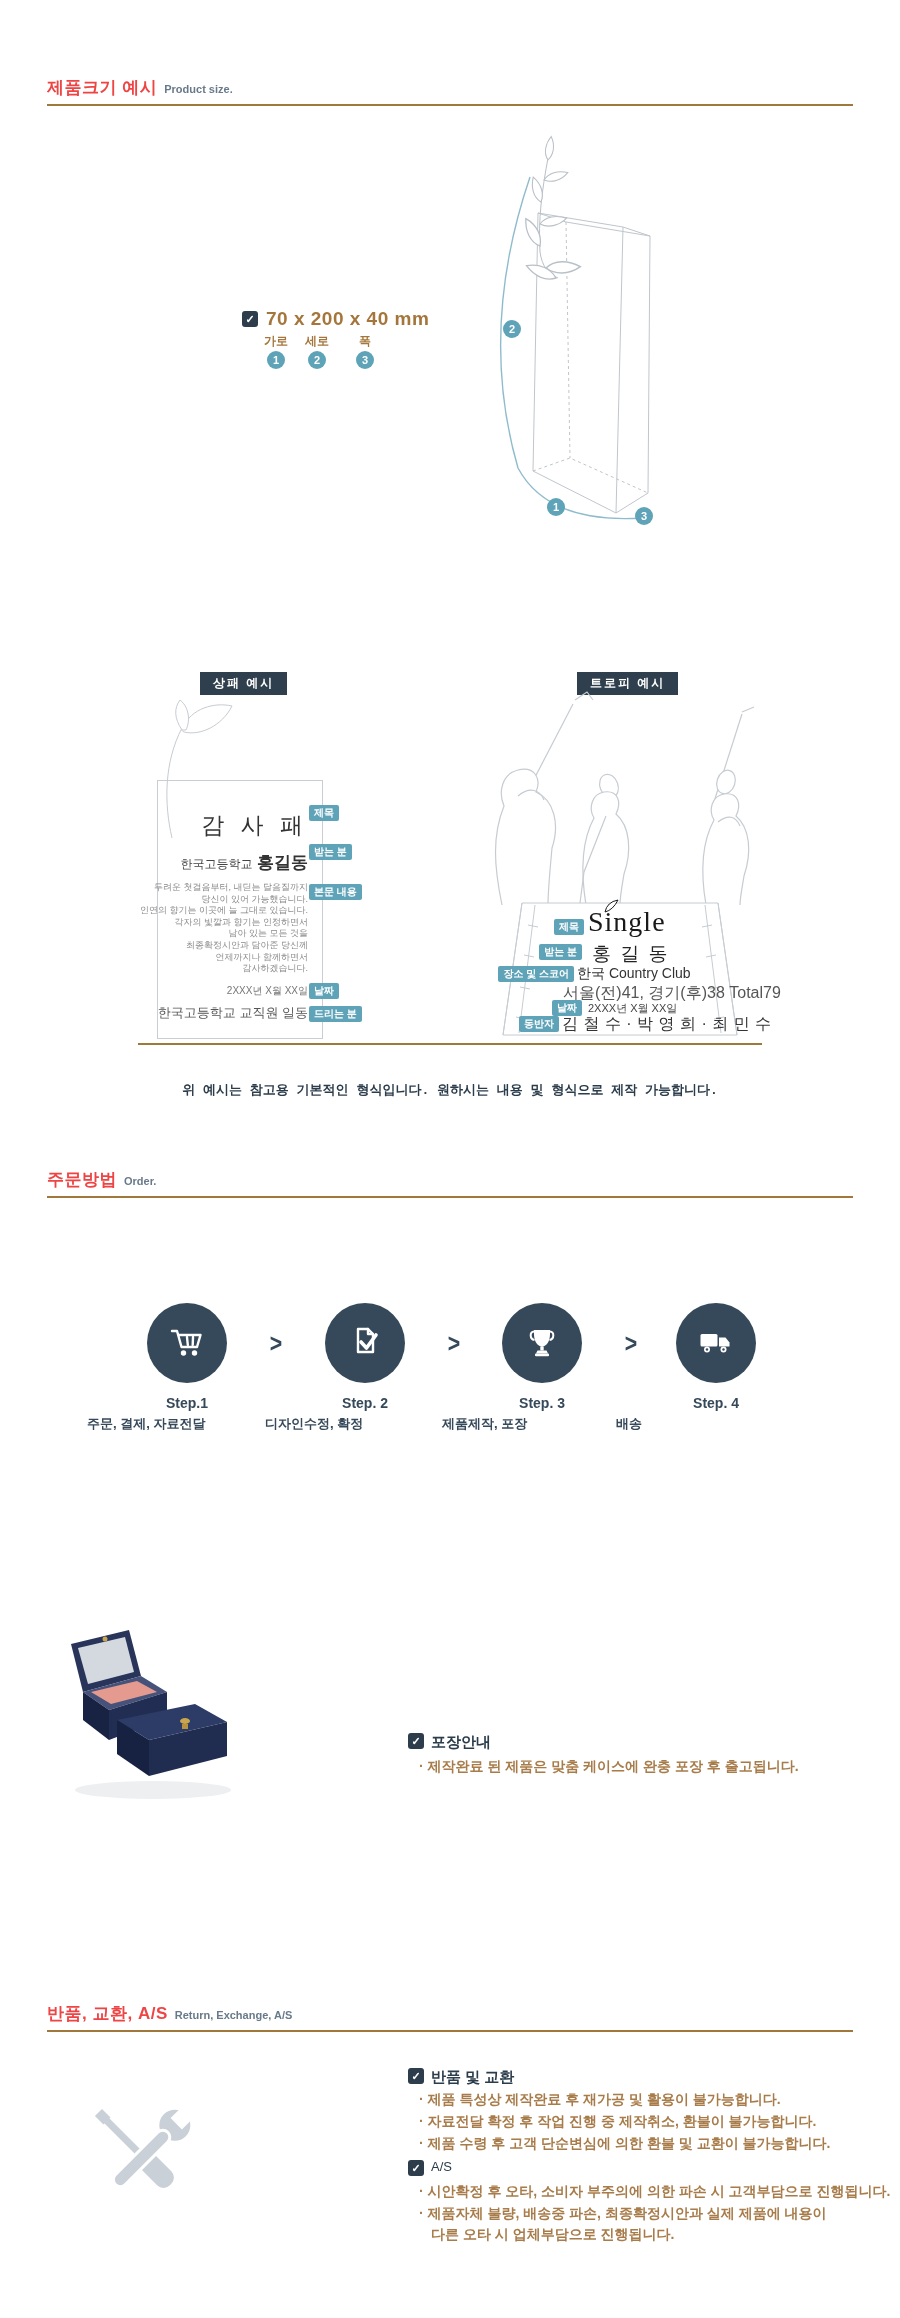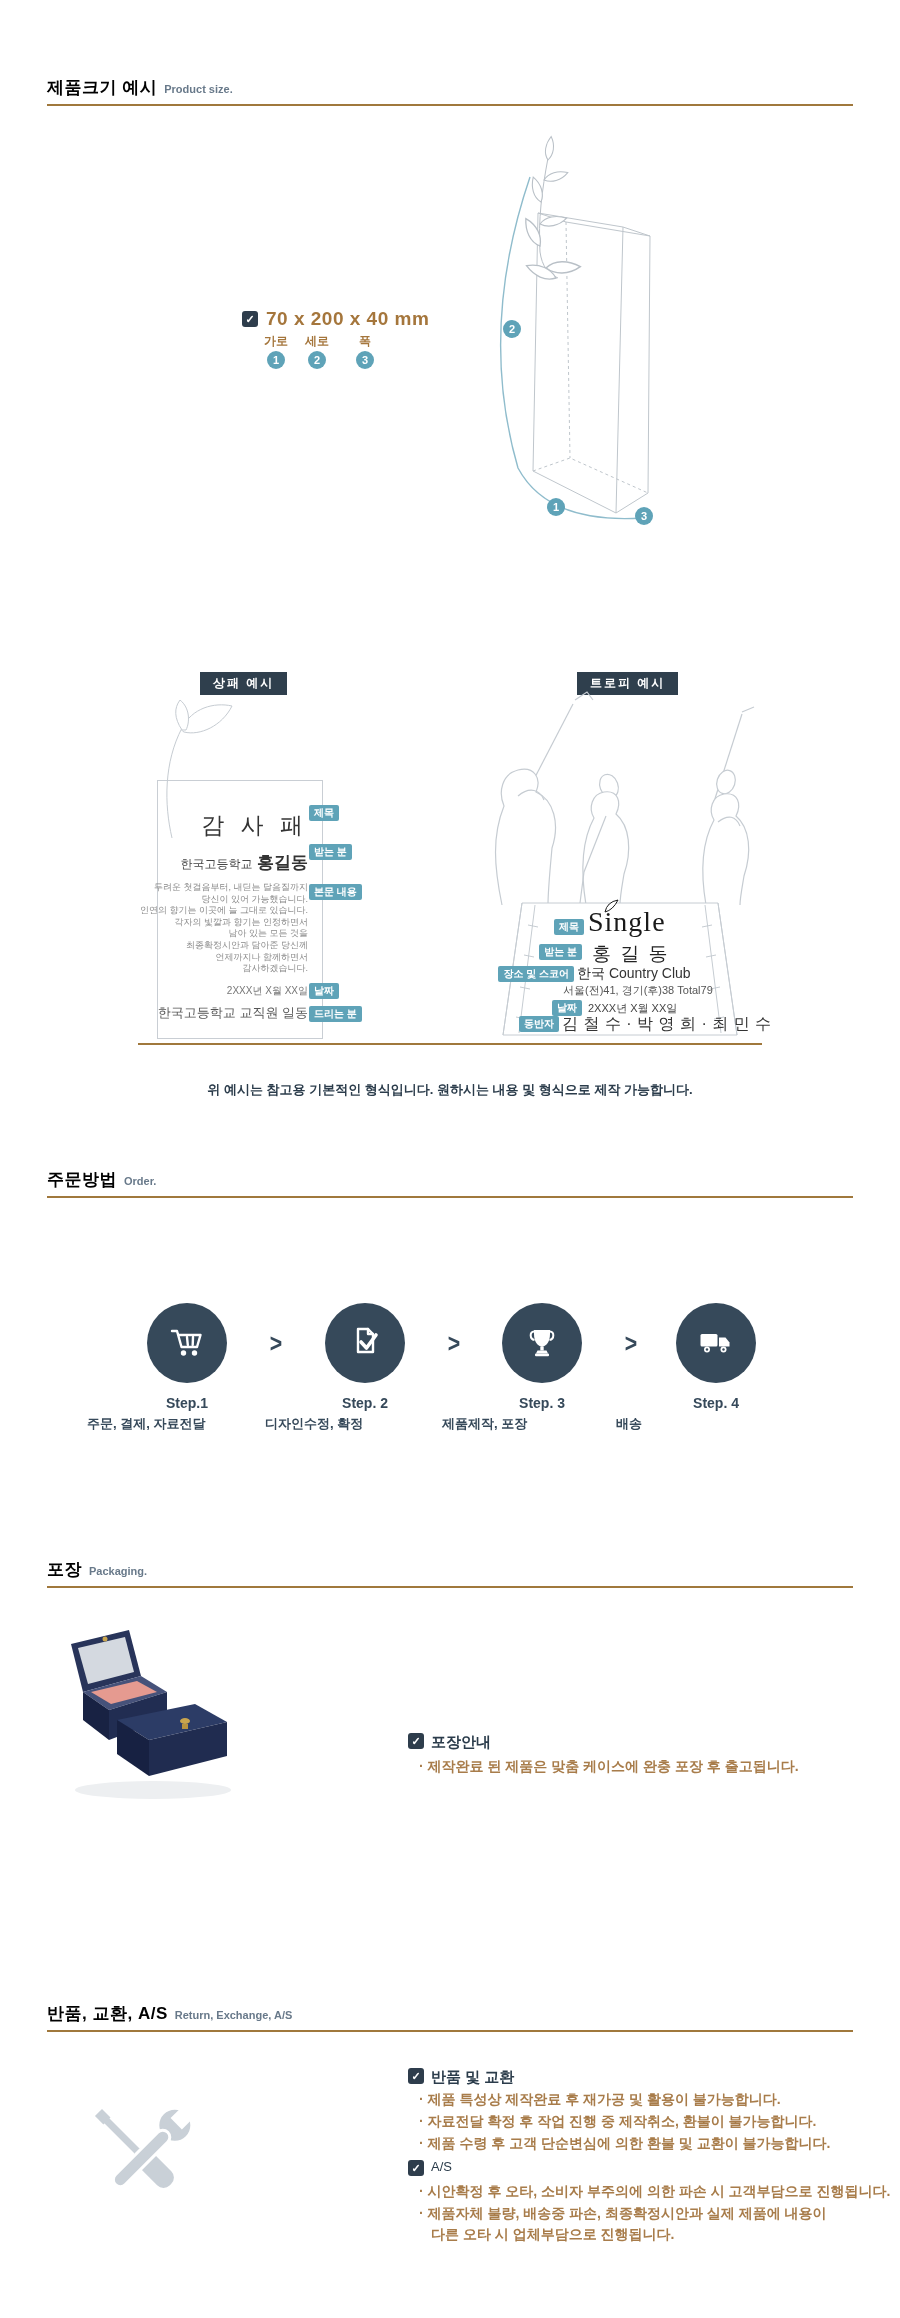--- a/index.html
+++ b/index.html
@@ -2,21 +2,21 @@
 <html><head>
 <meta charset="utf-8">
 <style>
   html,body{margin:0;padding:0;background:#ffffff;}
   .page{position:relative;width:900px;height:2318px;background:#fff;
         font-family:"Liberation Sans",sans-serif;overflow:hidden;}
   .abs{position:absolute;}
 
   
   .sec-head{position:absolute;left:47px;width:806px;}
-  .sec-ko{font-size:17px;font-weight:bold;color:#000000;letter-spacing:0.5px;}
+  .sec-ko{font-size:17px;font-weight:bold;color:#ef4444;letter-spacing:0.5px;}
   .sec-en{font-size:11px;font-weight:bold;color:#68798a;margin-left:7px;}
   .sec-line{margin-top:5px;height:2px;background:#a0783c;}
 
   
   .cbx{position:absolute;width:16px;height:16px;background:#2e3d4c;border-radius:3px;
        color:#fff;font-size:11px;font-weight:bold;display:flex;align-items:center;
        justify-content:center;line-height:1;}
 
   
   .numc{position:absolute;width:18px;height:18px;border-radius:50%;background:#5fa3b8;
@@ -31,21 +31,21 @@
   .badge{position:absolute;background:#2f3f4d;color:#fff;font-size:12px;font-weight:bold;
          padding:3px 13px;letter-spacing:2px;white-space:nowrap;}
 
   .dim-title{position:absolute;font-size:19px;font-weight:bold;color:#a5763c;letter-spacing:0.5px;}
   .dim-label{position:absolute;font-size:12px;font-weight:bold;color:#a5763c;text-align:center;width:40px;}
 
   .plq-right{position:absolute;right:592px;white-space:nowrap;text-align:right;}
   .trp-left{position:absolute;white-space:nowrap;}
 
   .note{position:absolute;left:0;width:900px;text-align:center;font-size:13px;
-        font-weight:bold;color:#2b3c4b;}
+        font-weight:bold;color:#2b3c4b;font-family:Liberation Mono, monospace;}
 
   
   .step-circle{position:absolute;width:80px;height:80px;border-radius:50%;background:#36495a;
                display:flex;align-items:center;justify-content:center;}
   .chev{position:absolute;width:30px;height:30px;display:flex;align-items:center;justify-content:center;
         font-size:25px;font-weight:900;color:#36495a;transform:scaleX(0.85);}
   .step-name{position:absolute;width:180px;text-align:center;font-size:14px;font-weight:bold;color:#36495a;}
   .step-desc{position:absolute;width:200px;text-align:left;font-size:13px;font-weight:bold;color:#36495a;}
 
   .info-title{position:absolute;font-size:15px;font-weight:bold;color:#2b3c4b;white-space:nowrap;}
@@ -200,21 +200,21 @@
   <div class="trp-left" style="left:588px;top:906px;font-family:'Liberation Serif',serif;font-size:28px;color:#1a1a1a;letter-spacing:1px">Single</div>
   <svg class="abs" style="left:604px;top:899px" width="16" height="14" viewBox="0 0 16 14">
     <path d="M1,13 Q3,3 14,1 Q9,11 1,13 Z" fill="#ffffff" stroke="#1a1a1a" stroke-width="1"></path>
   </svg>
 
   <div class="tag" style="right:318px;top:944px">받는 분</div>
   <div class="trp-left" style="left:592px;top:941px;font-size:19px;letter-spacing:2px;color:#222;font-weight:500">홍 길 동</div>
 
   <div class="tag" style="right:326px;top:966px">장소 및 스코어</div>
   <div class="trp-left" style="left:577px;top:965px;font-size:14px;color:#333">한국 Country Club</div>
-  <div class="trp-left" style="left:563px;top:983px;font-size:11px;color:#555">서울(전)41, 경기(후)38 Total79</div>
+  <div class="trp-left" style="left:563px;top:983px;font-size:16px;color:#555">서울(전)41, 경기(후)38 Total79</div>
 
   <div class="tag" style="right:318px;top:1000px">날짜</div>
   <div class="trp-left" style="left:588px;top:1001px;font-size:11px;color:#444">2XXX년 X월 XX일</div>
 
   <div class="tag" style="right:341px;top:1016px">동반자</div>
   <div class="trp-left" style="left:562px;top:1014px;font-size:16px;color:#333;letter-spacing:0.5px">김 철 수 · 박 영 희 · 최 민 수</div>
 
   <div class="gold-base" style="left:138px;top:1043px;width:624px"></div>
 
   <div class="note" style="top:1081px">위 예시는 참고용 기본적인 형식입니다. 원하시는 내용 및 형식으로 제작 가능합니다.</div>
@@ -283,24 +283,20 @@
   <div class="step-name" style="left:97px;top:1395px">Step.1</div>
   <div class="step-name" style="left:275px;top:1395px">Step. 2</div>
   <div class="step-name" style="left:452px;top:1395px">Step. 3</div>
   <div class="step-name" style="left:626px;top:1395px">Step. 4</div>
 
   <div class="step-desc" style="left:87px;top:1415px">주문, 결제, 자료전달</div>
   <div class="step-desc" style="left:265px;top:1415px">디자인수정, 확정</div>
   <div class="step-desc" style="left:442px;top:1415px">제품제작, 포장</div>
   <div class="step-desc" style="left:616px;top:1415px">배송</div>
 
-  <div class="sec-head" style="top:1558px">
-    <span class="sec-ko">포장</span><span class="sec-en">Packaging.</span>
-    <div class="sec-line"></div>
-  </div>
 
   <svg class="abs" style="left:65px;top:1618px" width="170" height="185" viewBox="0 0 170 185">
     <ellipse cx="88" cy="172" rx="78" ry="9" fill="#edeff1"></ellipse>
 
     <polygon points="6,26 64,12 76,58 18,74" fill="#28345a"></polygon>
     <polygon points="13,30 60,19 69,54 23,66" fill="#d4d9e0"></polygon>
     <circle cx="40" cy="21" r="2.5" fill="#c9a54e"></circle>
 
     <polygon points="18,74 76,58 102,74 44,92" fill="#46527a"></polygon>
     <polygon points="26,74 72,63 92,74 46,86" fill="#e59a90"></polygon>

